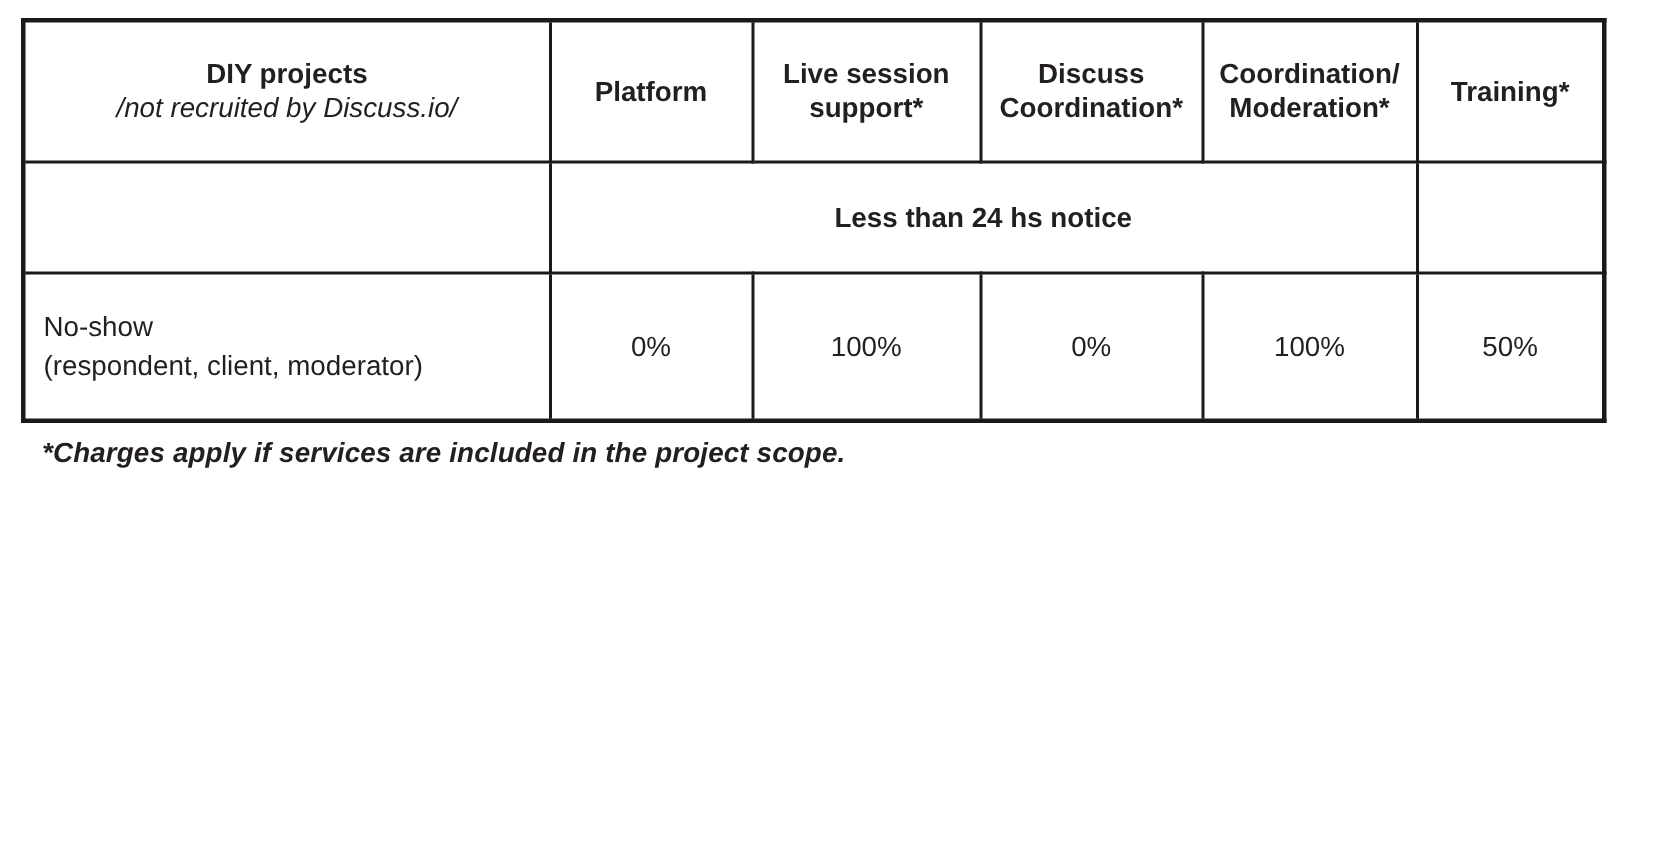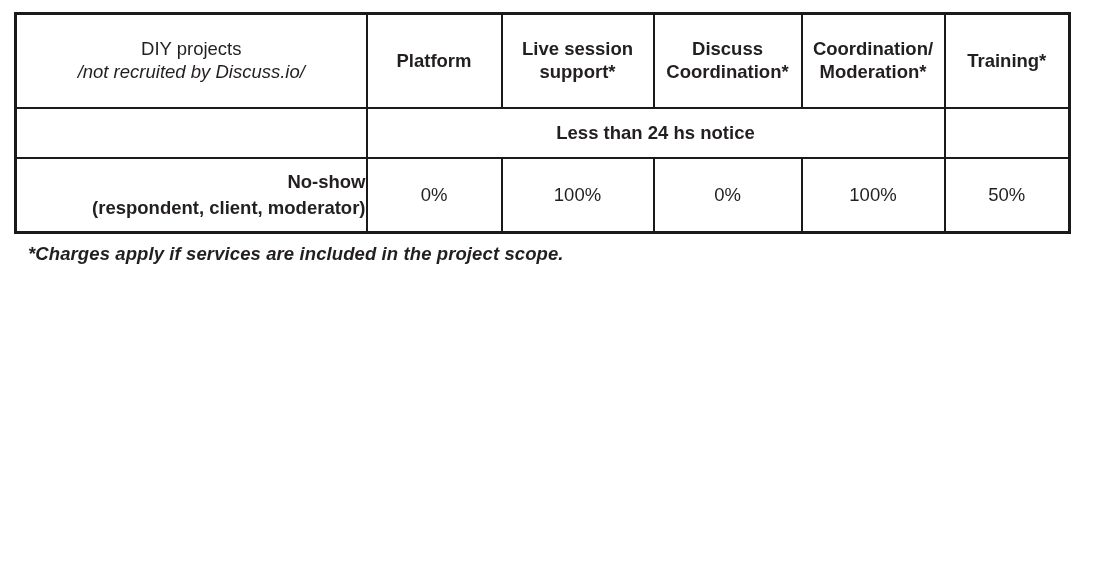--- a/index.html
+++ b/index.html
@@ -23,21 +23,21 @@
   }
   table.fee-table {
     width: 1054px;
     border-collapse: collapse;
     table-layout: fixed;
     border: 3px solid #1a1a1a;
   }
   table.fee-table td,
   table.fee-table th {
     border: 2px solid #1a1a1a;
-    padding: 0;
+    padding: 12px;
     vertical-align: middle;
     background: #ffffff;
   }
   
   col.c-label    { width: 351px; }
   col.c-platform { width: 135px; }
   col.c-live     { width: 152px; }
   col.c-coord    { width: 148px; }
   col.c-trans    { width: 143px; }
   col.c-train    { width: 125px; }
@@ -50,21 +50,21 @@
     font-size: 18.5px;
     line-height: 1.24;
     padding: 4px 6px;
   }
   td.head-label {
     font-size: 19px;
     line-height: 1.3;
   }
   td.head-label .line1 {
     display: block;
-    font-weight: normal;
+    font-weight: bold;
     font-style: normal;
   }
   td.head-label .line2 {
     display: block;
     font-weight: normal;
     font-style: italic;
   }
   td.head-col .hl {
     display: block;
   }
@@ -85,24 +85,24 @@
   }
   td.section-tail {
     background: #d9d9d9;
   }
 
   
   tr.data-row td {
     font-size: 18.5px;
   }
   td.row-label {
-    text-align: right;
+    text-align: left;
     padding: 8px 10px 8px 12px;
     line-height: 1.38;
-    font-weight: bold;
+    font-weight: normal;
   }
   td.row-label .ln {
     display: block;
     white-space: pre;
   }
   td.row-label .ln.italic {
     font-style: italic;
   }
   td.value-cell {
     text-align: center;

